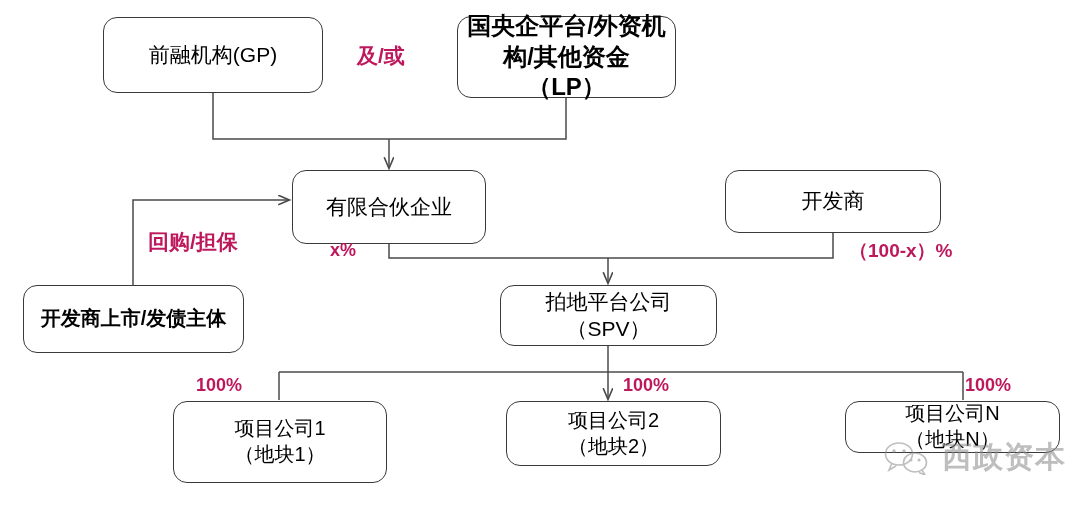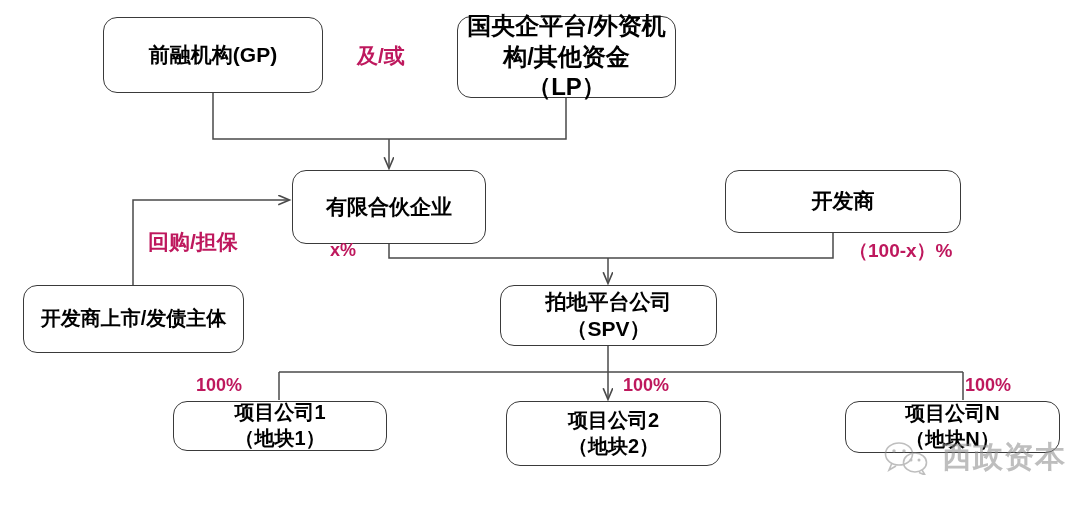--- a/index.html
+++ b/index.html
@@ -30,30 +30,29 @@
     border-radius: 14px;
     background: #ffffff;
     display: flex;
     align-items: center;
     justify-content: center;
     text-align: center;
     color: #000000;
     line-height: 1.28;
     padding: 2px 6px;
     z-index: 2;
-    font-weight: bold;
   }
   .node span { display: block; }
   .n-gp      { left: 103px; top: 17px;  width: 220px; height: 76px;  font-size: 21px; }
   .n-lp      { left: 457px; top: 16px;  width: 219px; height: 82px;  font-size: 24px; font-weight: bold; }
   .n-lp-part { left: 292px; top: 170px; width: 194px; height: 74px;  font-size: 21px; }
-  .n-dev     { left: 725px; top: 170px; width: 236px; height: 63px;  font-size: 21px; }
+  .n-dev     { left: 725px; top: 170px; width: 216px; height: 63px;  font-size: 21px; }
   .n-guar    { left: 23px;  top: 285px; width: 221px; height: 68px;  font-size: 20px; font-weight: bold; }
   .n-spv     { left: 500px; top: 285px; width: 217px; height: 61px;  font-size: 21px; }
-  .n-p1      { left: 173px; top: 401px; width: 214px; height: 50px;  font-size: 20px; }
+  .n-p1      { left: 173px; top: 401px; width: 214px; height: 82px;  font-size: 20px; }
   .n-p2      { left: 506px; top: 401px; width: 215px; height: 65px;  font-size: 20px; }
   .n-pn      { left: 845px; top: 401px; width: 215px; height: 52px;  font-size: 20px; }
 
   .lbl {
     position: absolute;
     color: #be185d;
     white-space: nowrap;
     z-index: 3;
   }
   .lbl-andor  { left: 357px; top: 42px;  font-size: 21px; font-weight: bold; }

